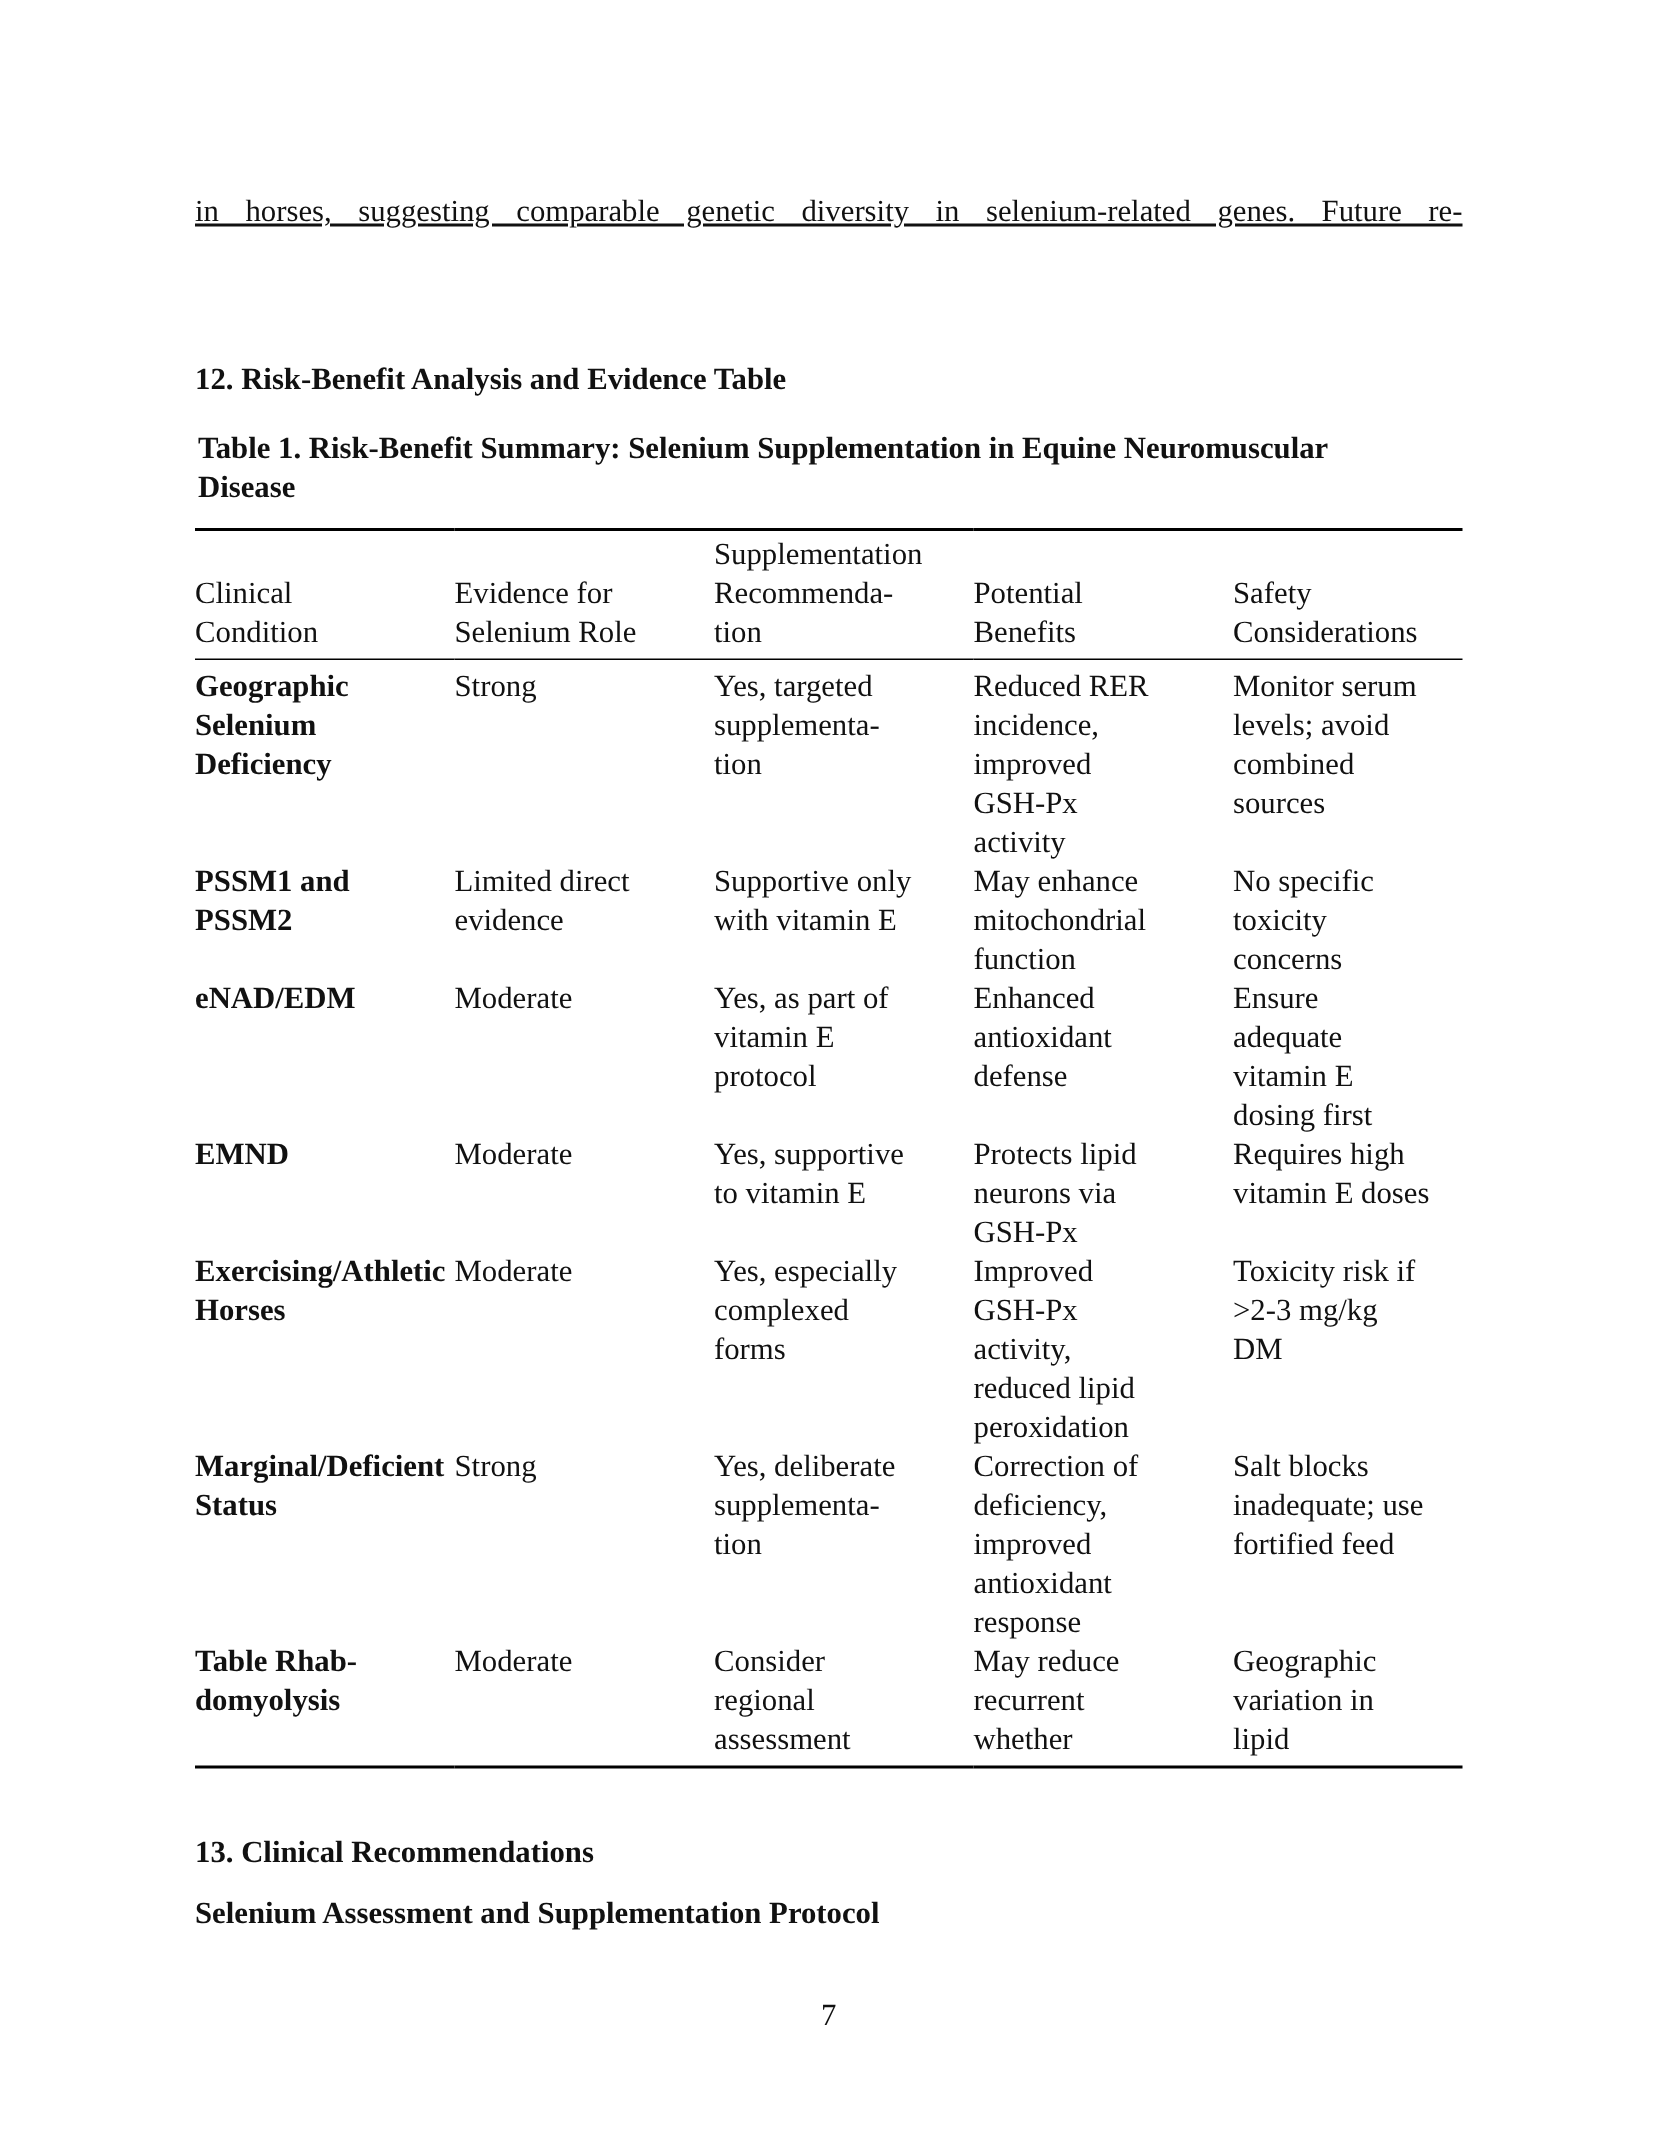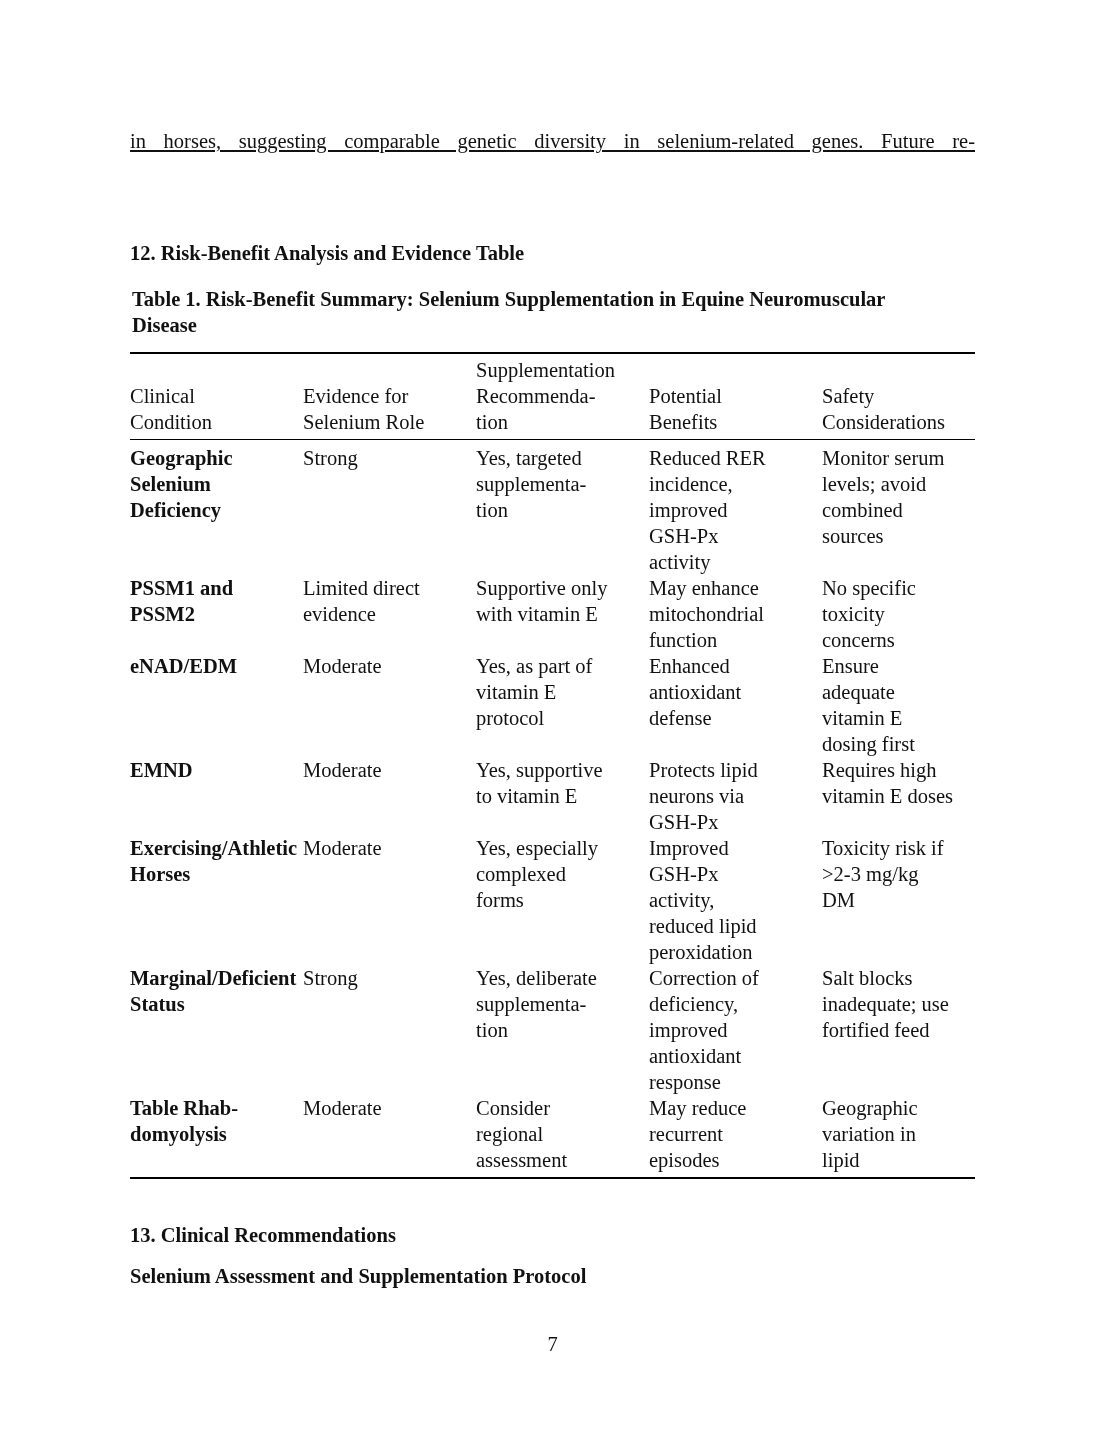--- a/index.html
+++ b/index.html
@@ -257,21 +257,21 @@
             <span class="cell-line">Moderate</span>
           </td>
           <td>
             <span class="cell-line">Consider</span>
             <span class="cell-line">regional</span>
             <span class="cell-line">assessment</span>
           </td>
           <td>
             <span class="cell-line">May reduce</span>
             <span class="cell-line">recurrent</span>
-            <span class="cell-line">episodes</span>
+            <span class="cell-line">whether</span>
           </td>
           <td>
             <span class="cell-line">Geographic</span>
             <span class="cell-line">variation in</span>
             <span class="cell-line">lipid</span>
           </td>
         </tr>
       </tbody>
   </table>
 </div>

